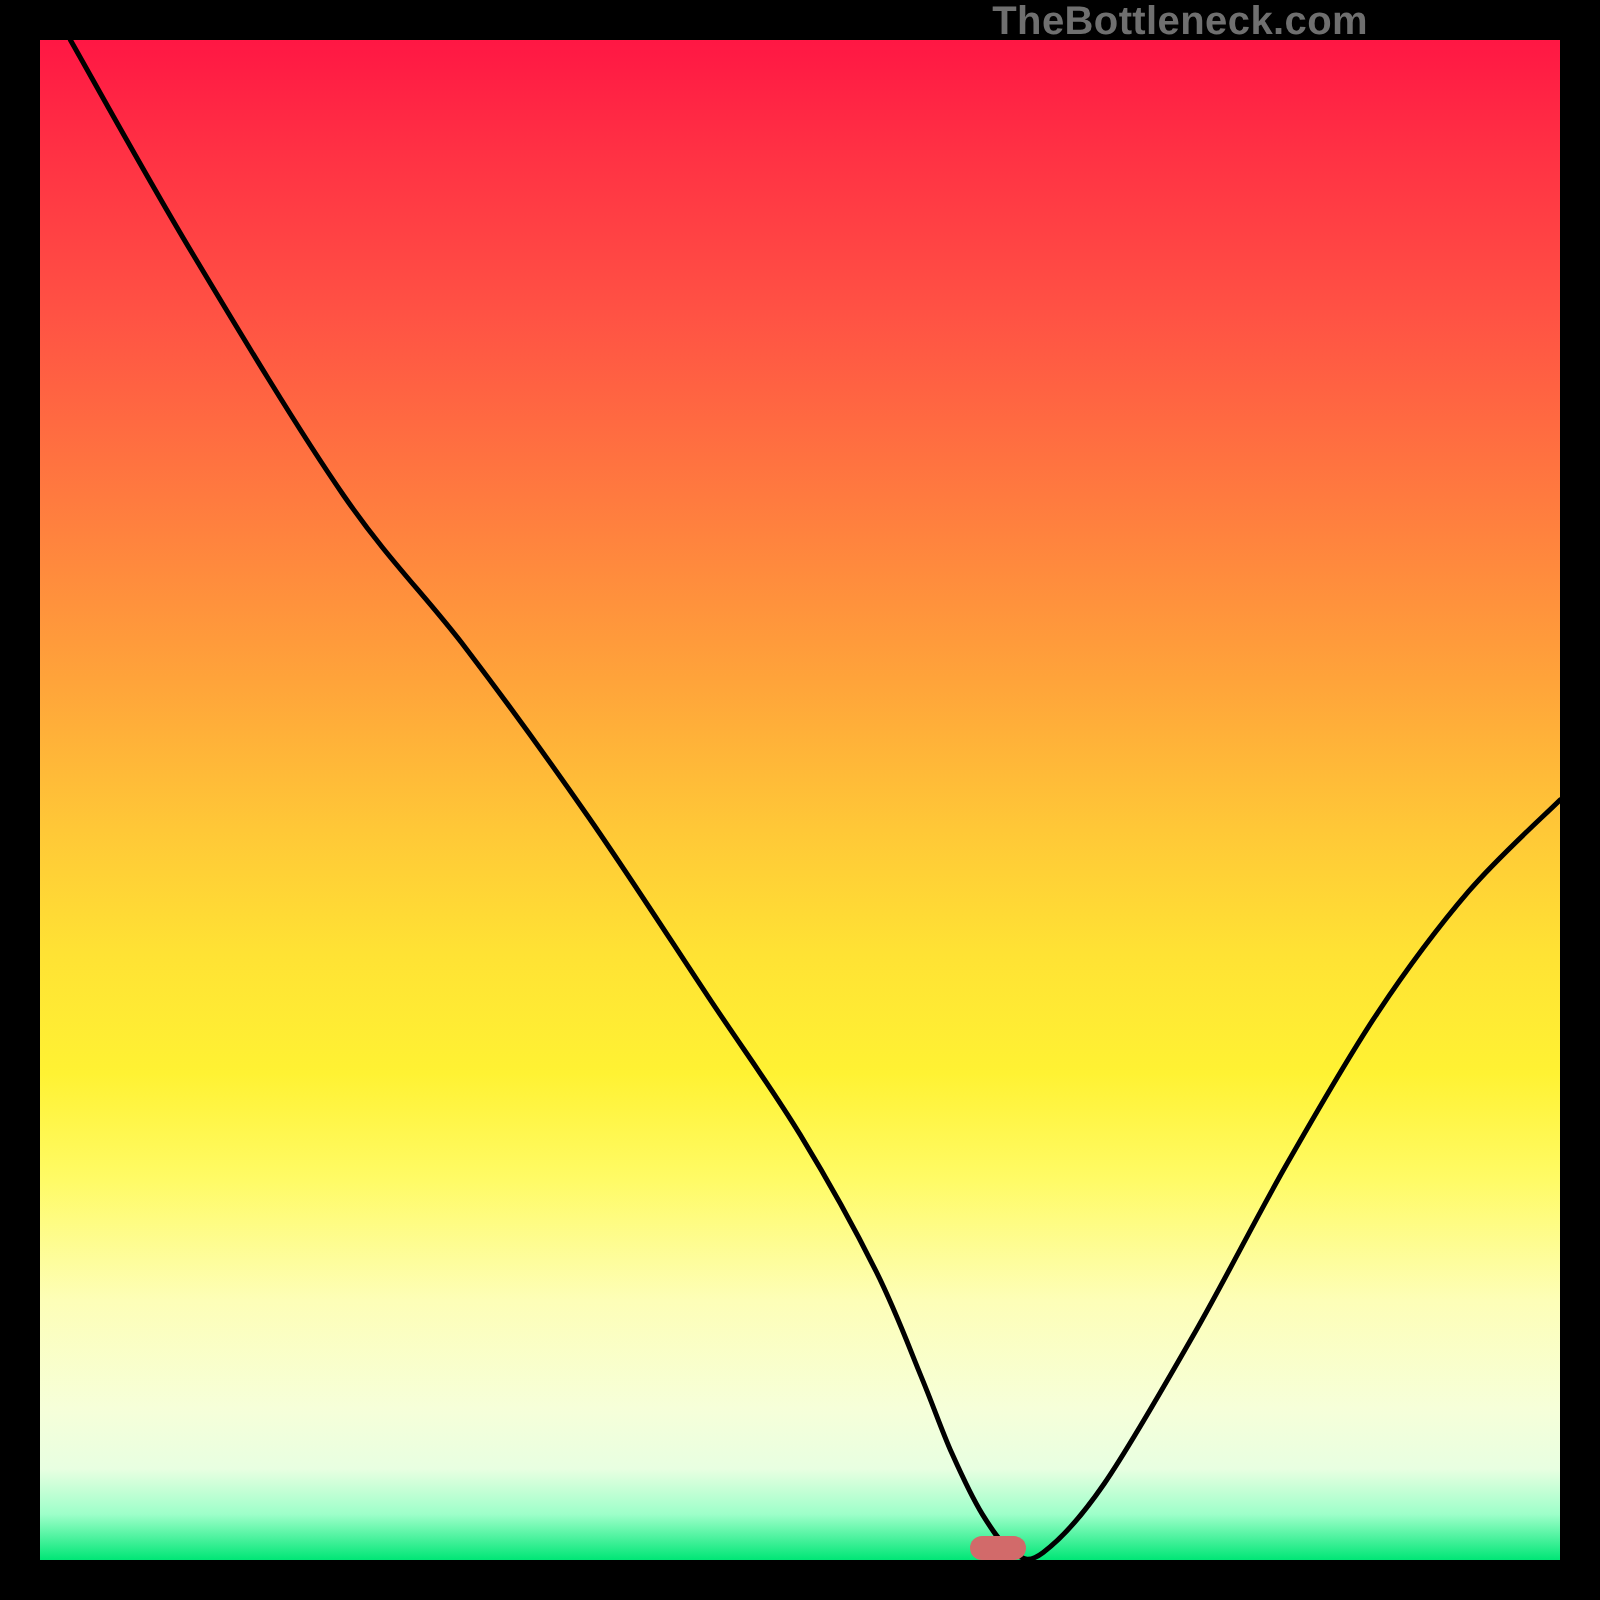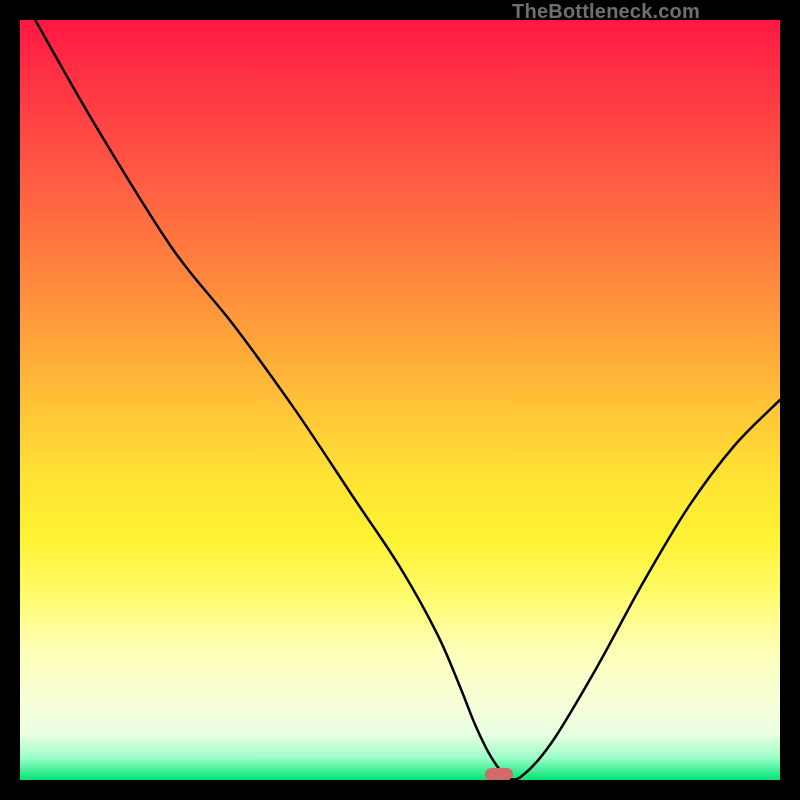--- a/index.html
+++ b/index.html
@@ -9,21 +9,20 @@
     height: 800px;
     overflow: hidden;
     background: #000;
     font-family: Arial, Helvetica, sans-serif;
   }
   .frame {
     position: relative;
     width: 690px;
     height: 800px;
     background: #000;
-    padding-left: 16px;
   }
   .plot {
     position: absolute;
     left: 20px;
     top: 20px;
     width: 760px;
     height: 760px;
     background: linear-gradient(
       to bottom,
       #ff1744 0%,

